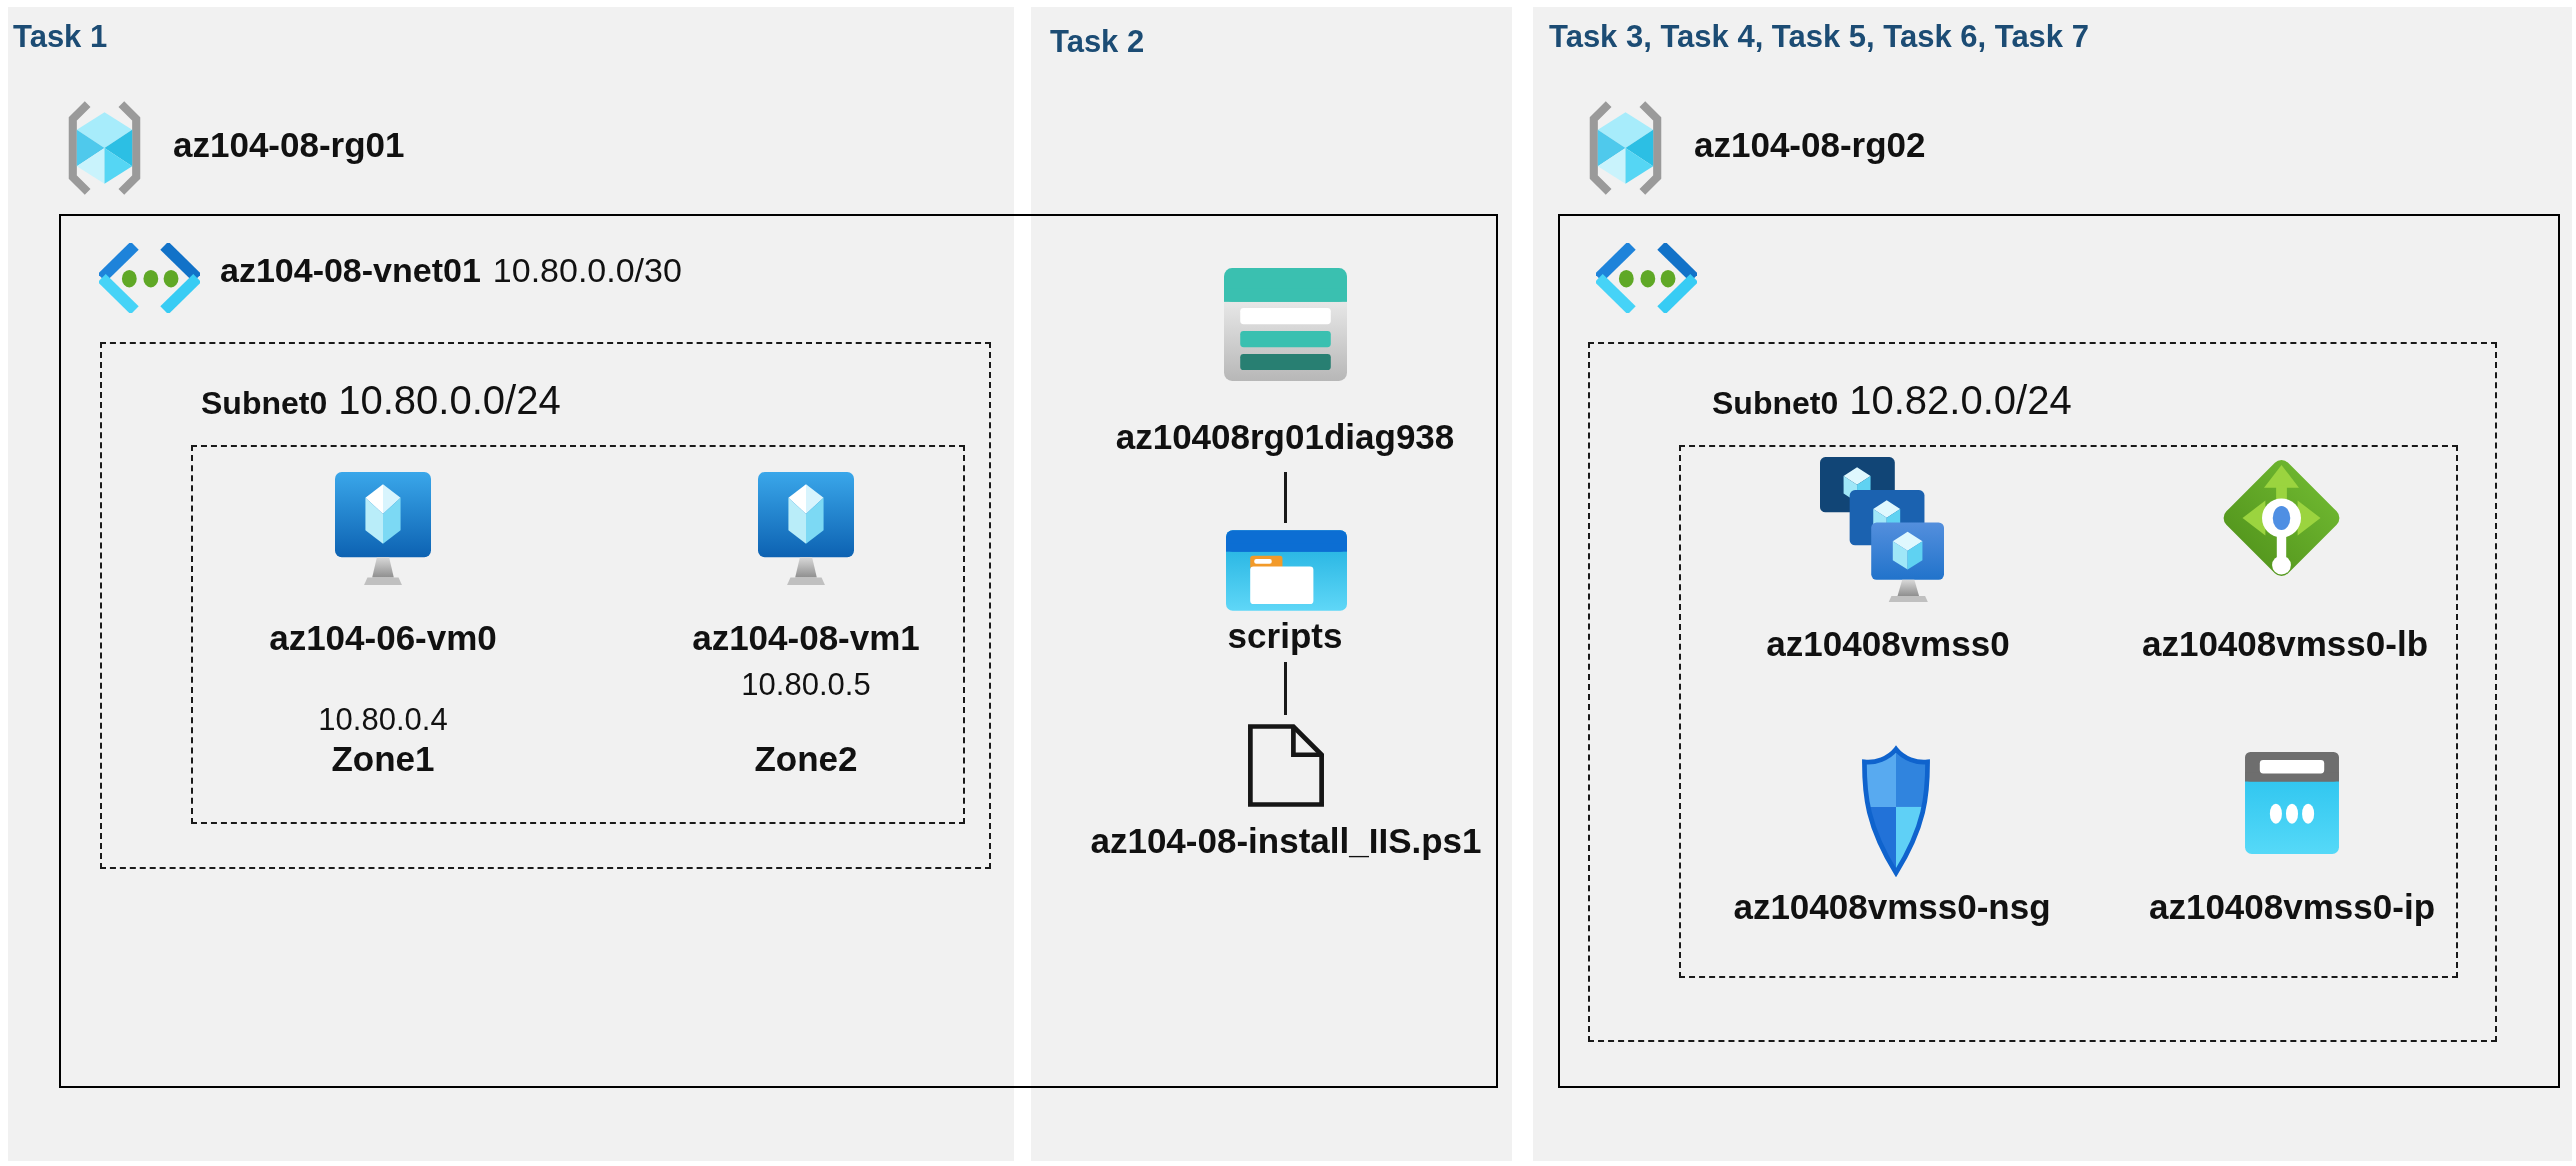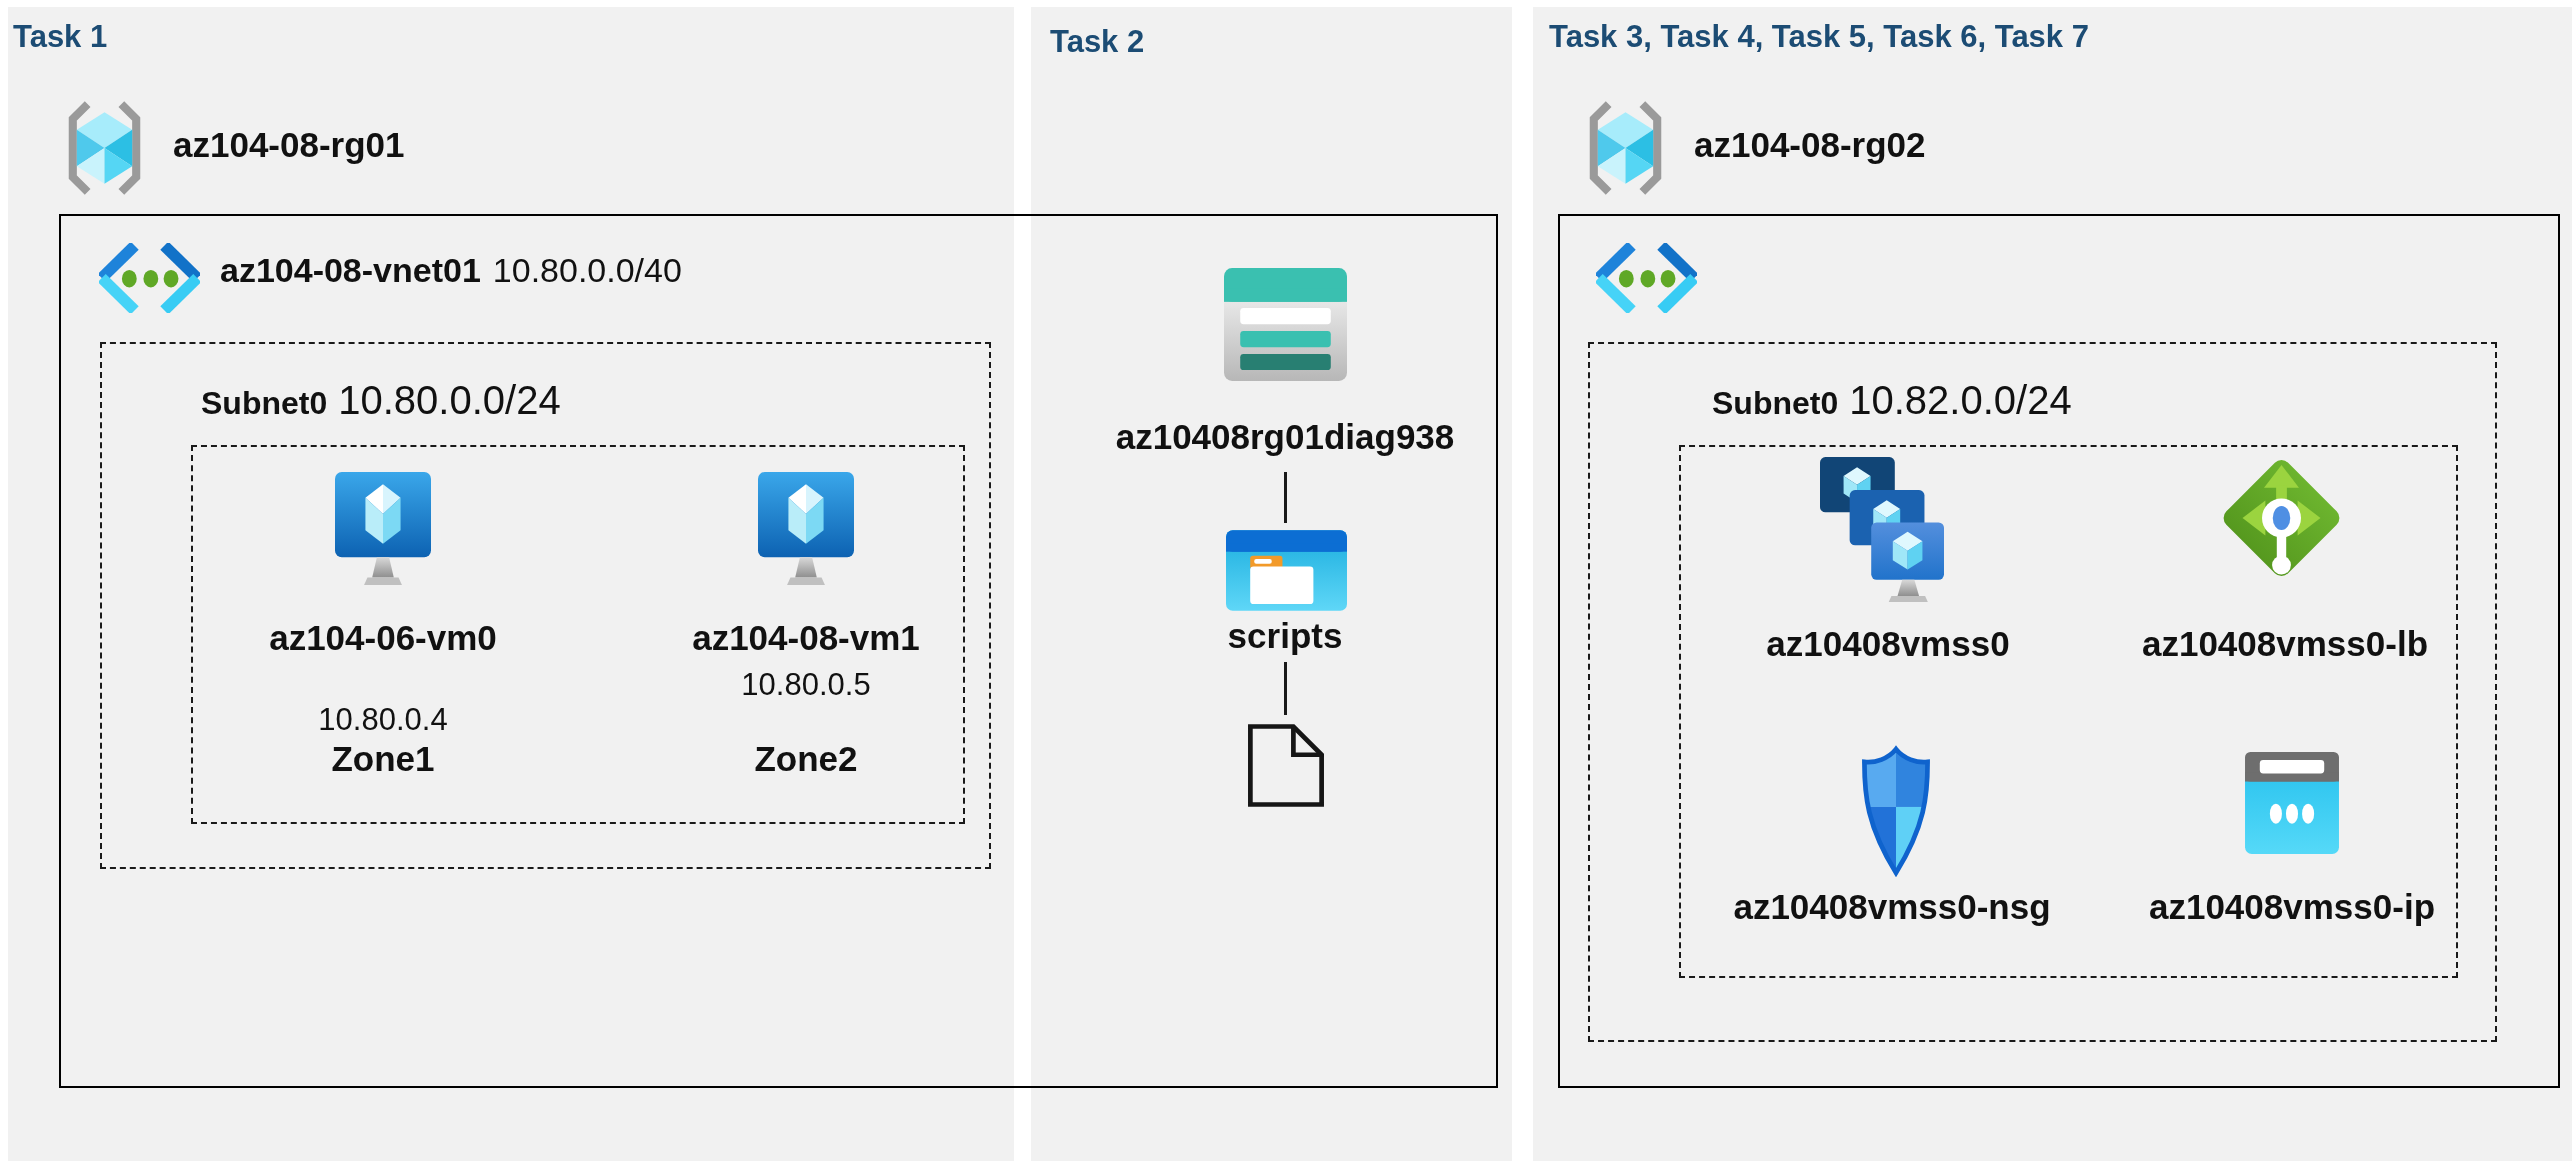--- a/index.html
+++ b/index.html
@@ -101,21 +101,21 @@
   <svg class="icon" style="left:99px;top:243px;" width="101" height="70" viewBox="0 0 150 104">
     <path d="M53,4 L4,52" stroke="#1e83da" stroke-width="17" fill="none"></path>
     <path d="M4,52 L53,100" stroke="#46d3f7" stroke-width="17" fill="none"></path>
     <path d="M97,4 L146,52" stroke="#1272c8" stroke-width="17" fill="none"></path>
     <path d="M146,52 L97,100" stroke="#38ccf4" stroke-width="17" fill="none"></path>
     <ellipse cx="45" cy="53" rx="11" ry="13" fill="#5fa826"></ellipse>
     <ellipse cx="77" cy="53" rx="11" ry="13" fill="#5fa826"></ellipse>
     <ellipse cx="107" cy="53" rx="11" ry="13" fill="#5fa826"></ellipse>
   </svg>
   <div class="lbl" style="left:220px;top:251px;">
-    <span class="nameline">az104-08-vnet01</span><span class="cidr">10.80.0.0/40</span>
+    <span class="nameline">az104-08-vnet01</span><span class="cidr">10.80.0.0/30</span>
   </div>
 
   <div class="dashed-box" style="left:100px;top:342px;width:891px;height:527px;"></div>
   <div class="lbl" style="left:201px;top:378px;">
     <span class="subname">Subnet0</span><span class="subcidr">10.80.0.0/24</span>
   </div>
 
   <div class="dashed-box" style="left:191px;top:445px;width:774px;height:379px;"></div>
 
   <svg class="icon" style="left:335px;top:472px;" width="96" height="119" viewBox="0 0 142 176">
@@ -165,20 +165,21 @@
     <rect x="36" y="54" width="94" height="56" rx="5" fill="#ffffff"></rect>
   </svg>
   <div class="lbl name centered" style="left:1285px;top:616px;">scripts</div>
 
   <div class="vline" style="left:1284px;top:662px;height:53px;"></div>
 
   <svg class="icon" style="left:1245px;top:723px;" width="82" height="85" viewBox="0 0 122 126">
     <path d="M8,5 H72 L114,47 V121 H8 Z" fill="#f1f1f1" stroke="#161616" stroke-width="7" stroke-linejoin="miter"></path>
     <path d="M72,5 V47 H114" fill="none" stroke="#161616" stroke-width="7"></path>
   </svg>
+  <div class="lbl name centered" style="left:1286px;top:821px;">az104-08-install_IIS.ps1</div>
 
   <svg class="icon" style="left:1596px;top:243px;" width="101" height="70" viewBox="0 0 150 104">
     <path d="M53,4 L4,52" stroke="#1e83da" stroke-width="17" fill="none"></path>
     <path d="M4,52 L53,100" stroke="#46d3f7" stroke-width="17" fill="none"></path>
     <path d="M97,4 L146,52" stroke="#1272c8" stroke-width="17" fill="none"></path>
     <path d="M146,52 L97,100" stroke="#38ccf4" stroke-width="17" fill="none"></path>
     <ellipse cx="45" cy="53" rx="11" ry="13" fill="#5fa826"></ellipse>
     <ellipse cx="77" cy="53" rx="11" ry="13" fill="#5fa826"></ellipse>
     <ellipse cx="107" cy="53" rx="11" ry="13" fill="#5fa826"></ellipse>
   </svg>

